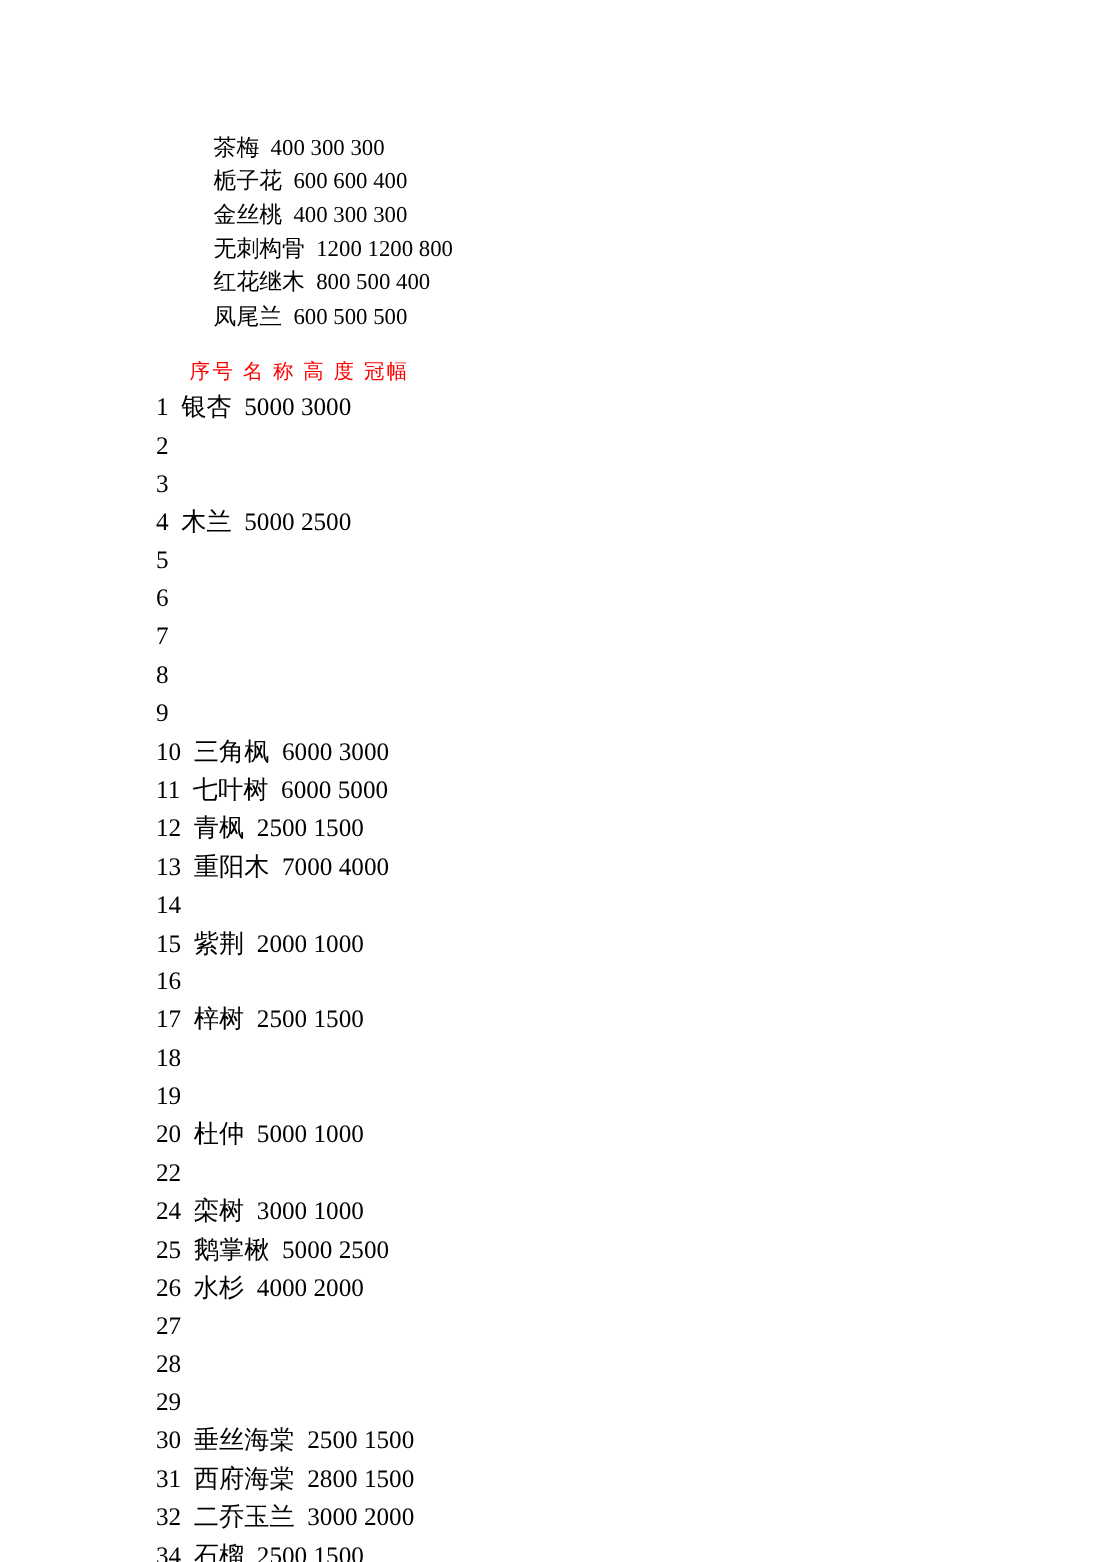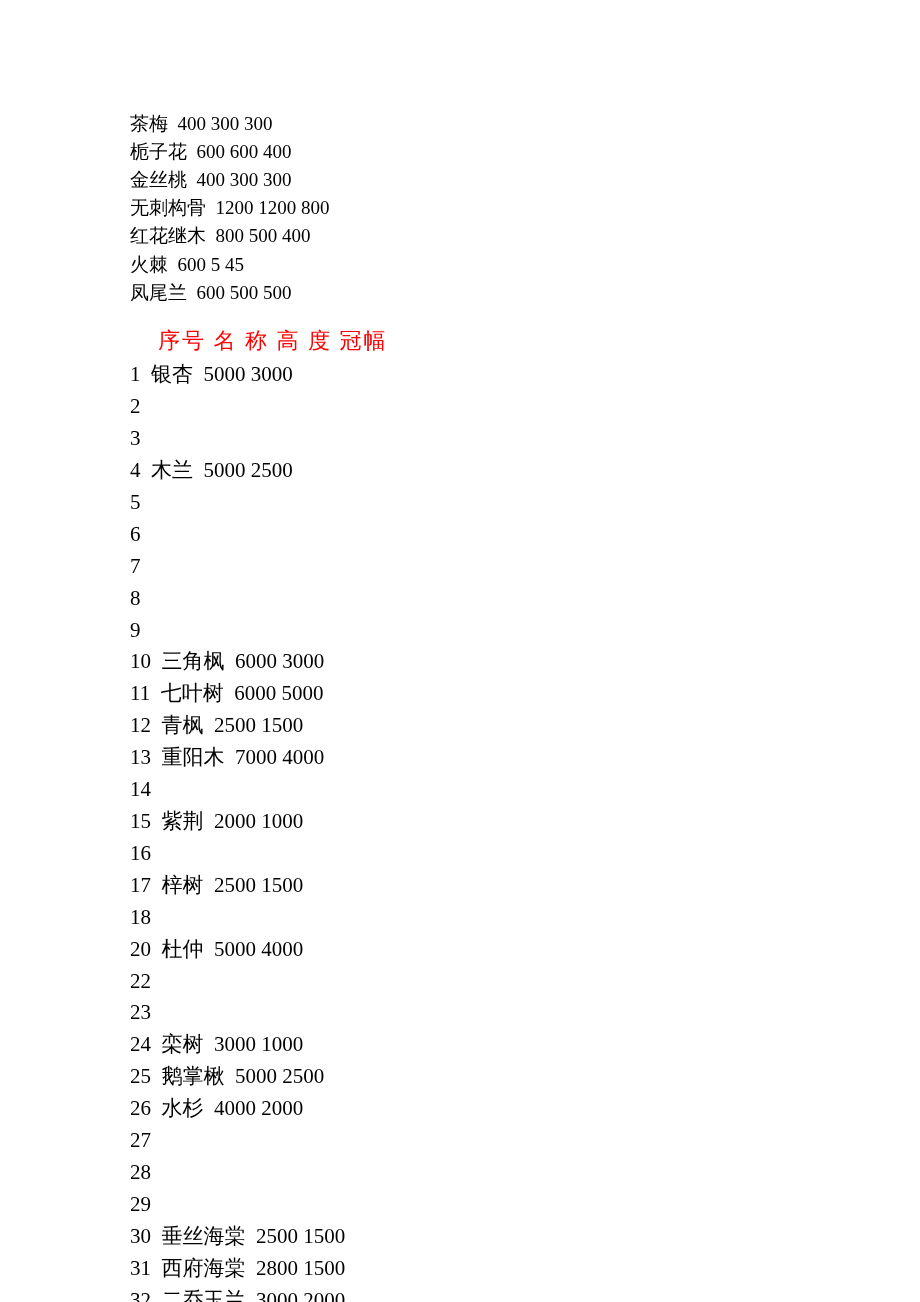--- a/index.html
+++ b/index.html
@@ -9,44 +9,44 @@
       padding: 110px 130px;
       font-size: 19px;
       line-height: 1.48;
       color: #000000;
     }
     .top-list {
       margin-bottom: 18px;
     }
     .top-item {
       white-space: pre;
+      margin-left: 48px;
     }
     .header-row {
       color: #ff0000;
       padding-left: 28px;
       letter-spacing: 2px;
-      font-size: 22px;
+      font-size: 17px;
       margin-bottom: 2px;
     }
     .table-row {
       font-size: 21px;
       line-height: 1.52;
       white-space: pre;
     }
   </style>
 </head>
 <body>
 
 <div class="top-list" id="top-list">
     <div class="top-item">茶梅  400 300 300</div>
     <div class="top-item">栀子花  600 600 400</div>
     <div class="top-item">金丝桃  400 300 300</div>
     <div class="top-item">无刺构骨  1200 1200 800</div>
     <div class="top-item">红花继木  800 500 400</div>
-    <div class="top-item">火棘  600 5 45</div>
     <div class="top-item">凤尾兰  600 500 500</div>
   </div>
 
 <div class="header-row">序号  名 称  高 度  冠幅</div>
 
 <div id="table-body">
     <div class="table-row">1  银杏  5000 3000</div>
     <div class="table-row">2</div>
     <div class="table-row">3</div>
     <div class="table-row">4  木兰  5000 2500</div>
@@ -57,23 +57,23 @@
     <div class="table-row">9</div>
     <div class="table-row">10  三角枫  6000 3000</div>
     <div class="table-row">11  七叶树  6000 5000</div>
     <div class="table-row">12  青枫  2500 1500</div>
     <div class="table-row">13  重阳木  7000 4000</div>
     <div class="table-row">14</div>
     <div class="table-row">15  紫荆  2000 1000</div>
     <div class="table-row">16</div>
     <div class="table-row">17  梓树  2500 1500</div>
     <div class="table-row">18</div>
-    <div class="table-row">20  杜仲  5000 4000</div>
+    <div class="table-row">19</div>
+    <div class="table-row">20  杜仲  5000 1000</div>
     <div class="table-row">22</div>
-    <div class="table-row">23</div>
     <div class="table-row">24  栾树  3000 1000</div>
     <div class="table-row">25  鹅掌楸  5000 2500</div>
     <div class="table-row">26  水杉  4000 2000</div>
     <div class="table-row">27</div>
     <div class="table-row">28</div>
     <div class="table-row">29</div>
     <div class="table-row">30  垂丝海棠  2500 1500</div>
     <div class="table-row">31  西府海棠  2800 1500</div>
     <div class="table-row">32  二乔玉兰  3000 2000</div>
     <div class="table-row">34  石榴  2500 1500</div>

